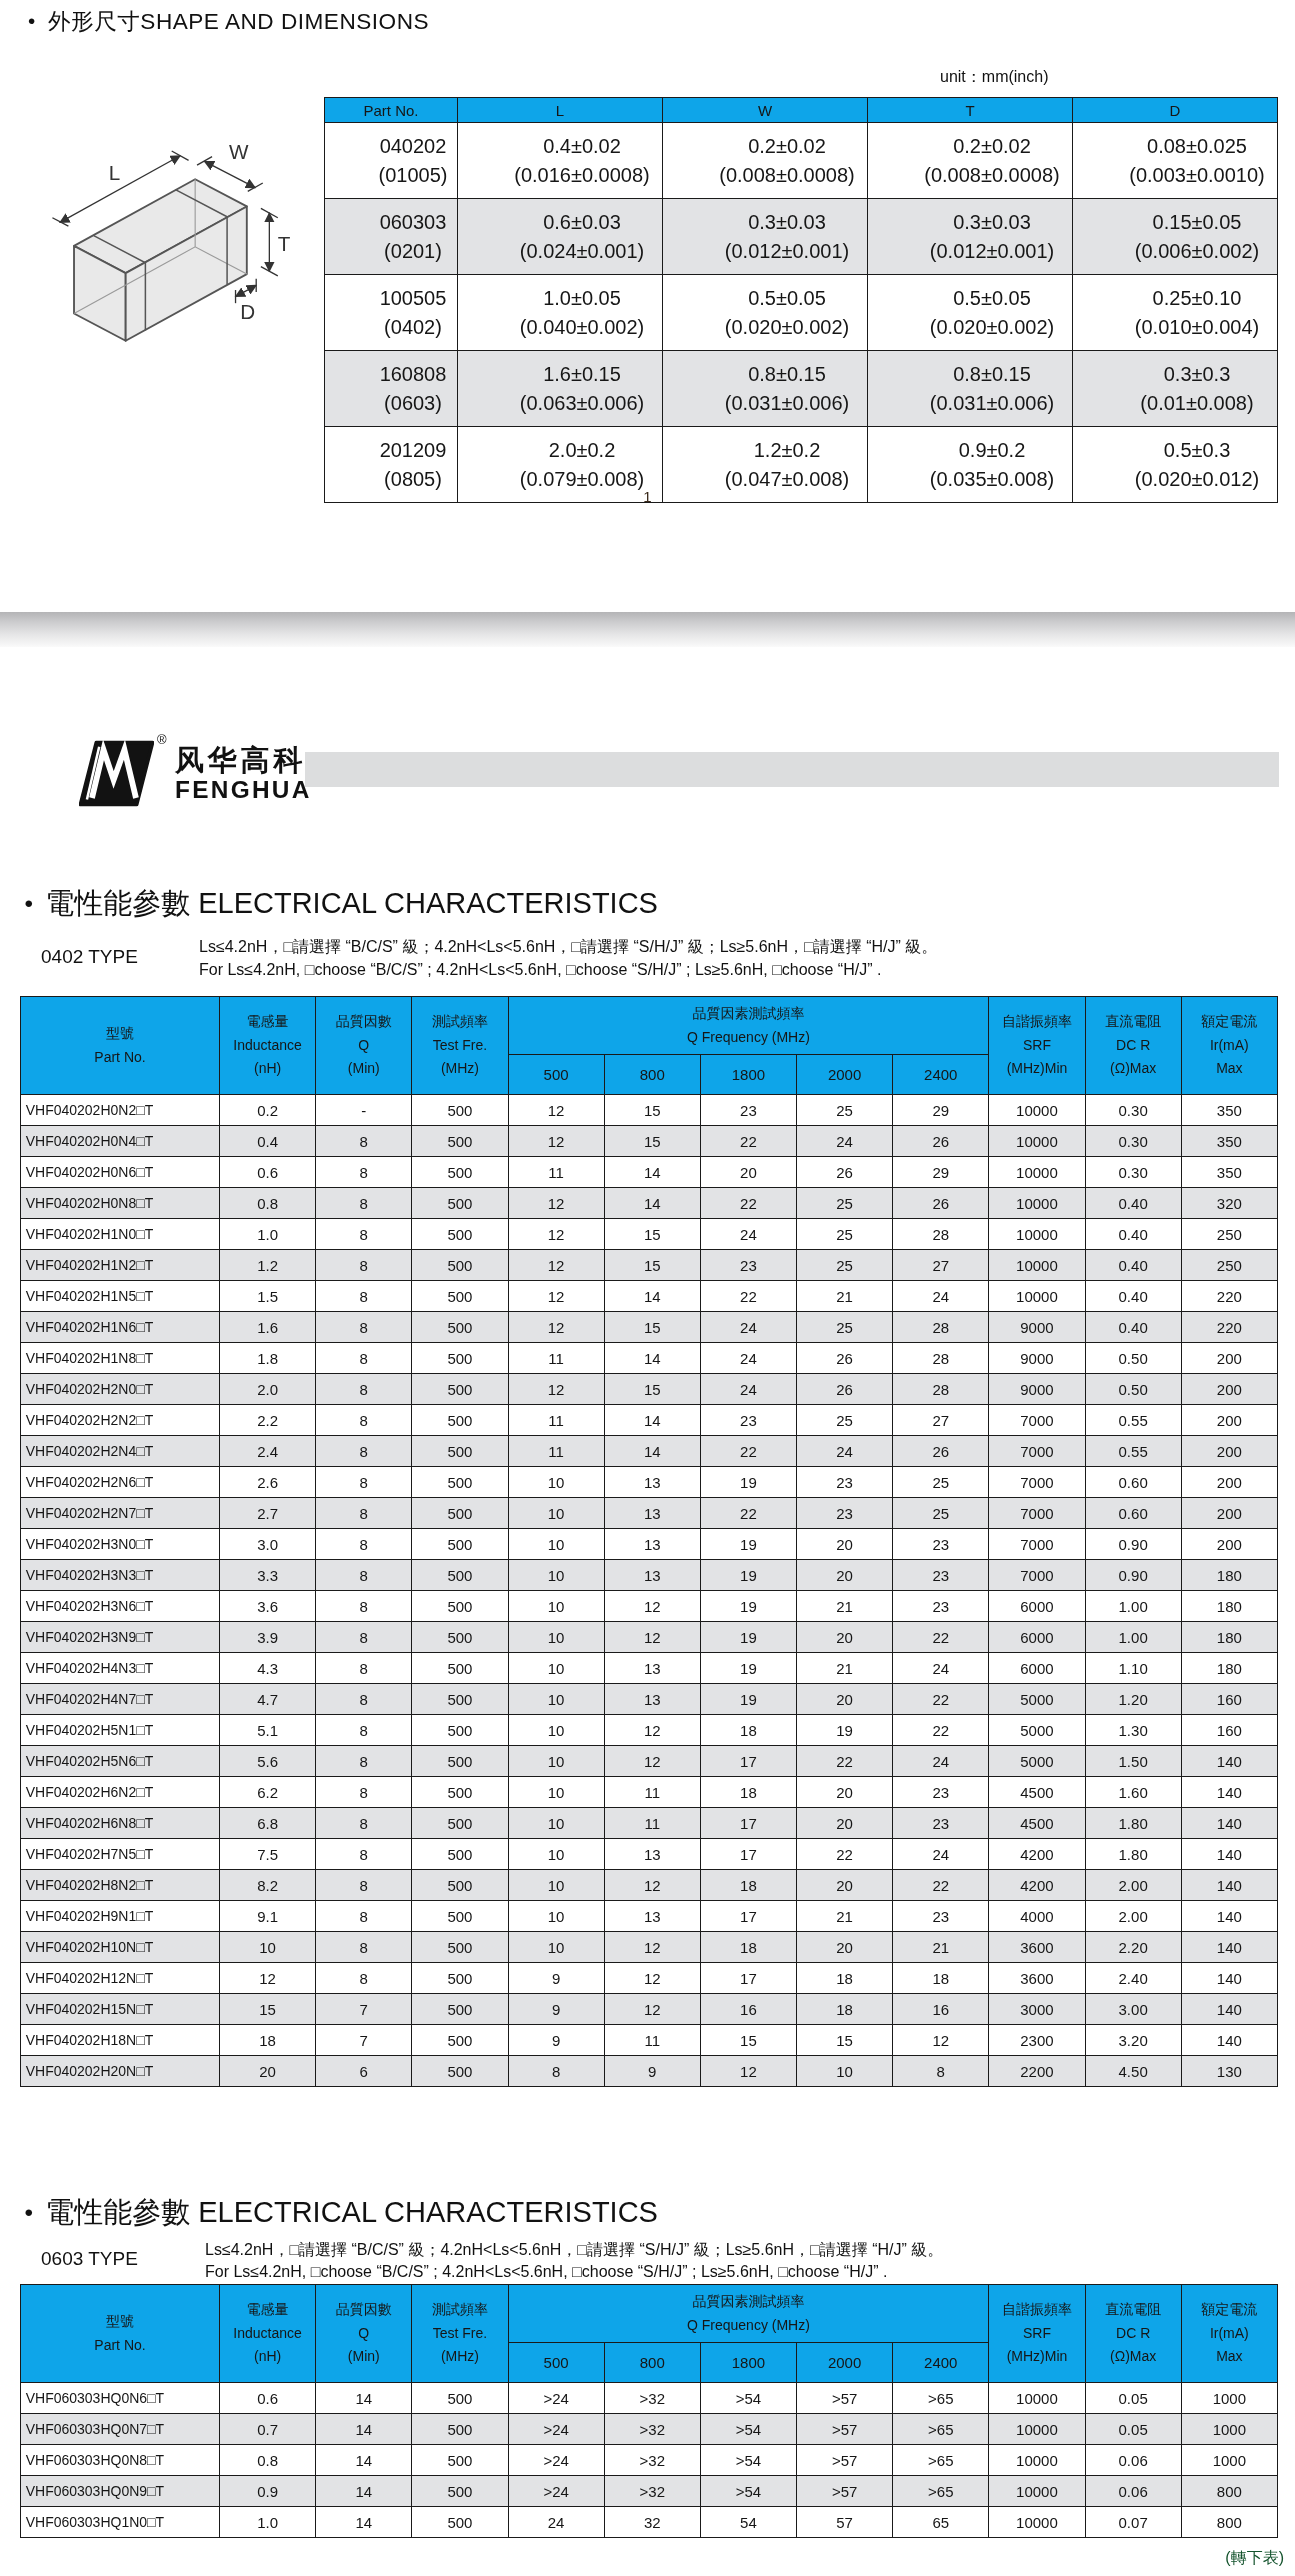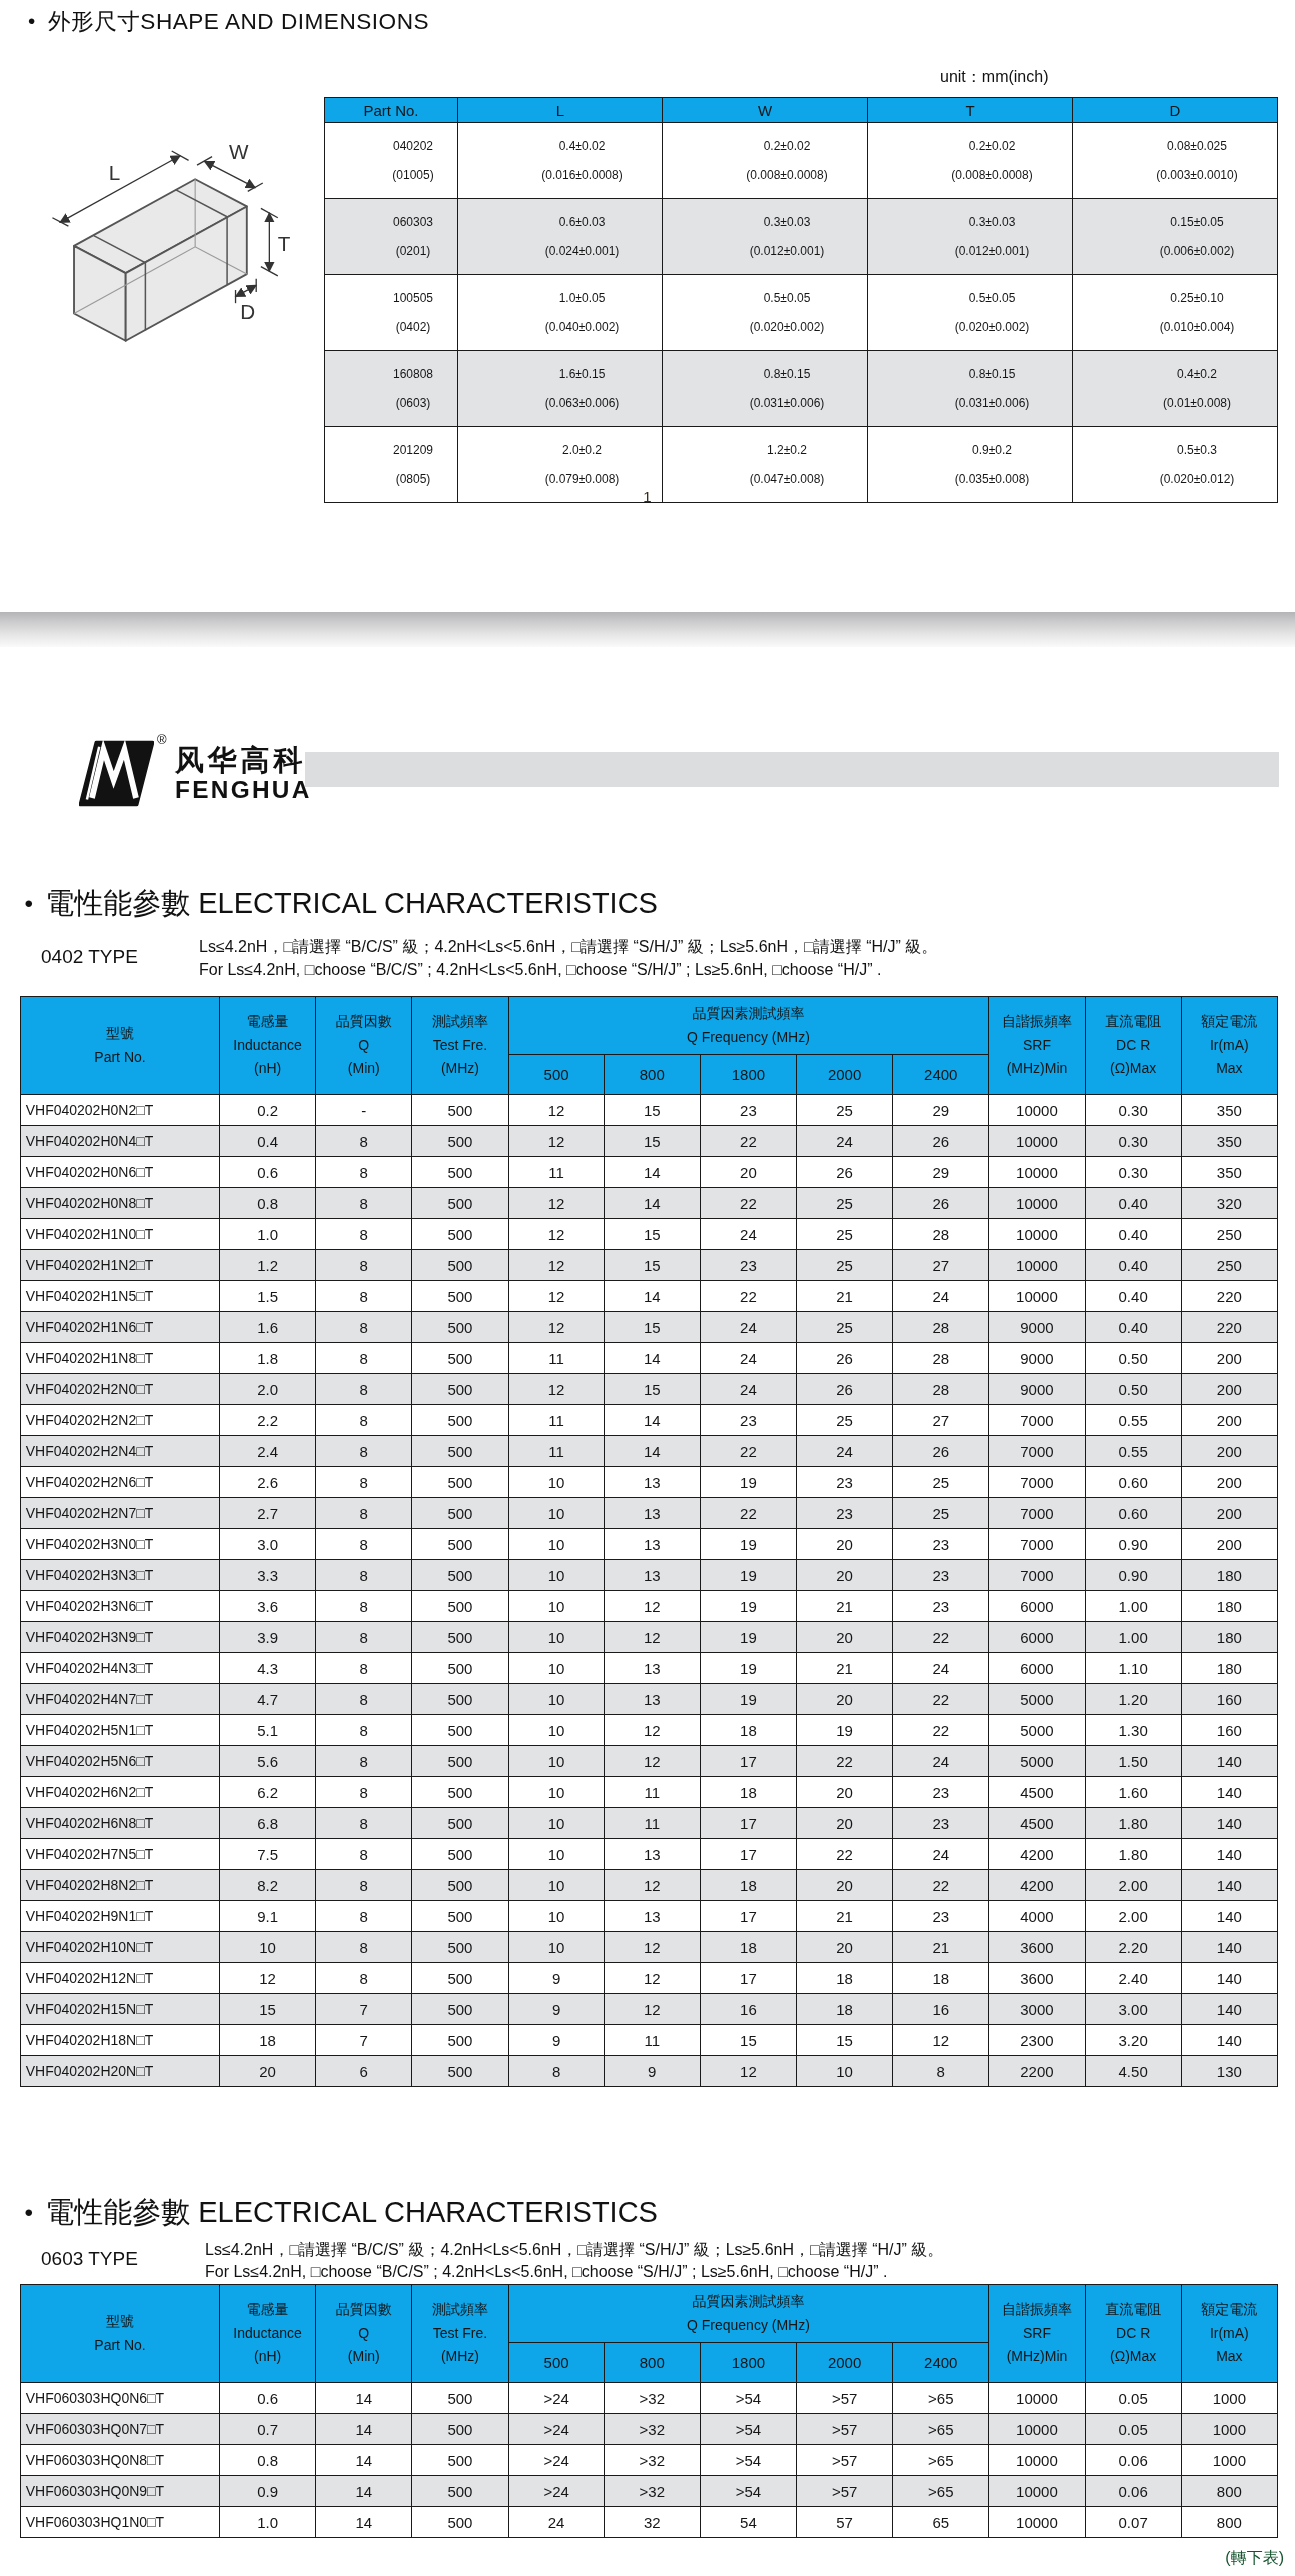--- a/index.html
+++ b/index.html
@@ -35,21 +35,21 @@
 
   
   .sheet { position:absolute; border-collapse:collapse; table-layout:fixed; background:#fff; }
   .sheet th, .sheet td { border:1.9px solid #1a1a1a; text-align:center; font-weight:400; padding:0; color:#161616; }
   .sheet thead th { background:#0ea5e9; }
   .sheet tbody tr.alt td { background:#e2e3e5; }
 
   .dims { left:324px; top:97px; width:954px; }
   .dims col.cp { width:133px; }
   .dims th { height:25px; font-size:15px; }
-  .dims td { height:76px; font-size:12px;padding-left:44px; }
+  .dims td { height:76px; font-size:20px;padding-left:44px; }
   .dims td div { line-height:29px; }
 
   .elec { width:1258px; left:20px; }
   .elec col.cp { width:199px; }
   .elec tr.h1 { height:58px; }
   .elec tr.h2 { height:40px; }
   .elec tr.h2 th { font-size:15px; }
   .elec thead th div { line-height:23.5px; font-size:14px; }
   .elec td { height:31px; font-size:15px; }
   .elec td.c0 { text-align:left; padding-left:4.7px; font-size:14px; }
@@ -208,21 +208,21 @@
           </td>
           <td>
             <div>0.8±0.15</div>
             <div>(0.031±0.006)</div>
           </td>
           <td>
             <div>0.8±0.15</div>
             <div>(0.031±0.006)</div>
           </td>
           <td>
-            <div>0.4±0.2</div>
+            <div>0.3±0.3</div>
             <div>(0.01±0.008)</div>
           </td>
         </tr>
         <tr>
           <td class="c0">
             <div>201209</div>
             <div>(0805)</div>
           </td>
           <td>
             <div>2.0±0.2</div>

